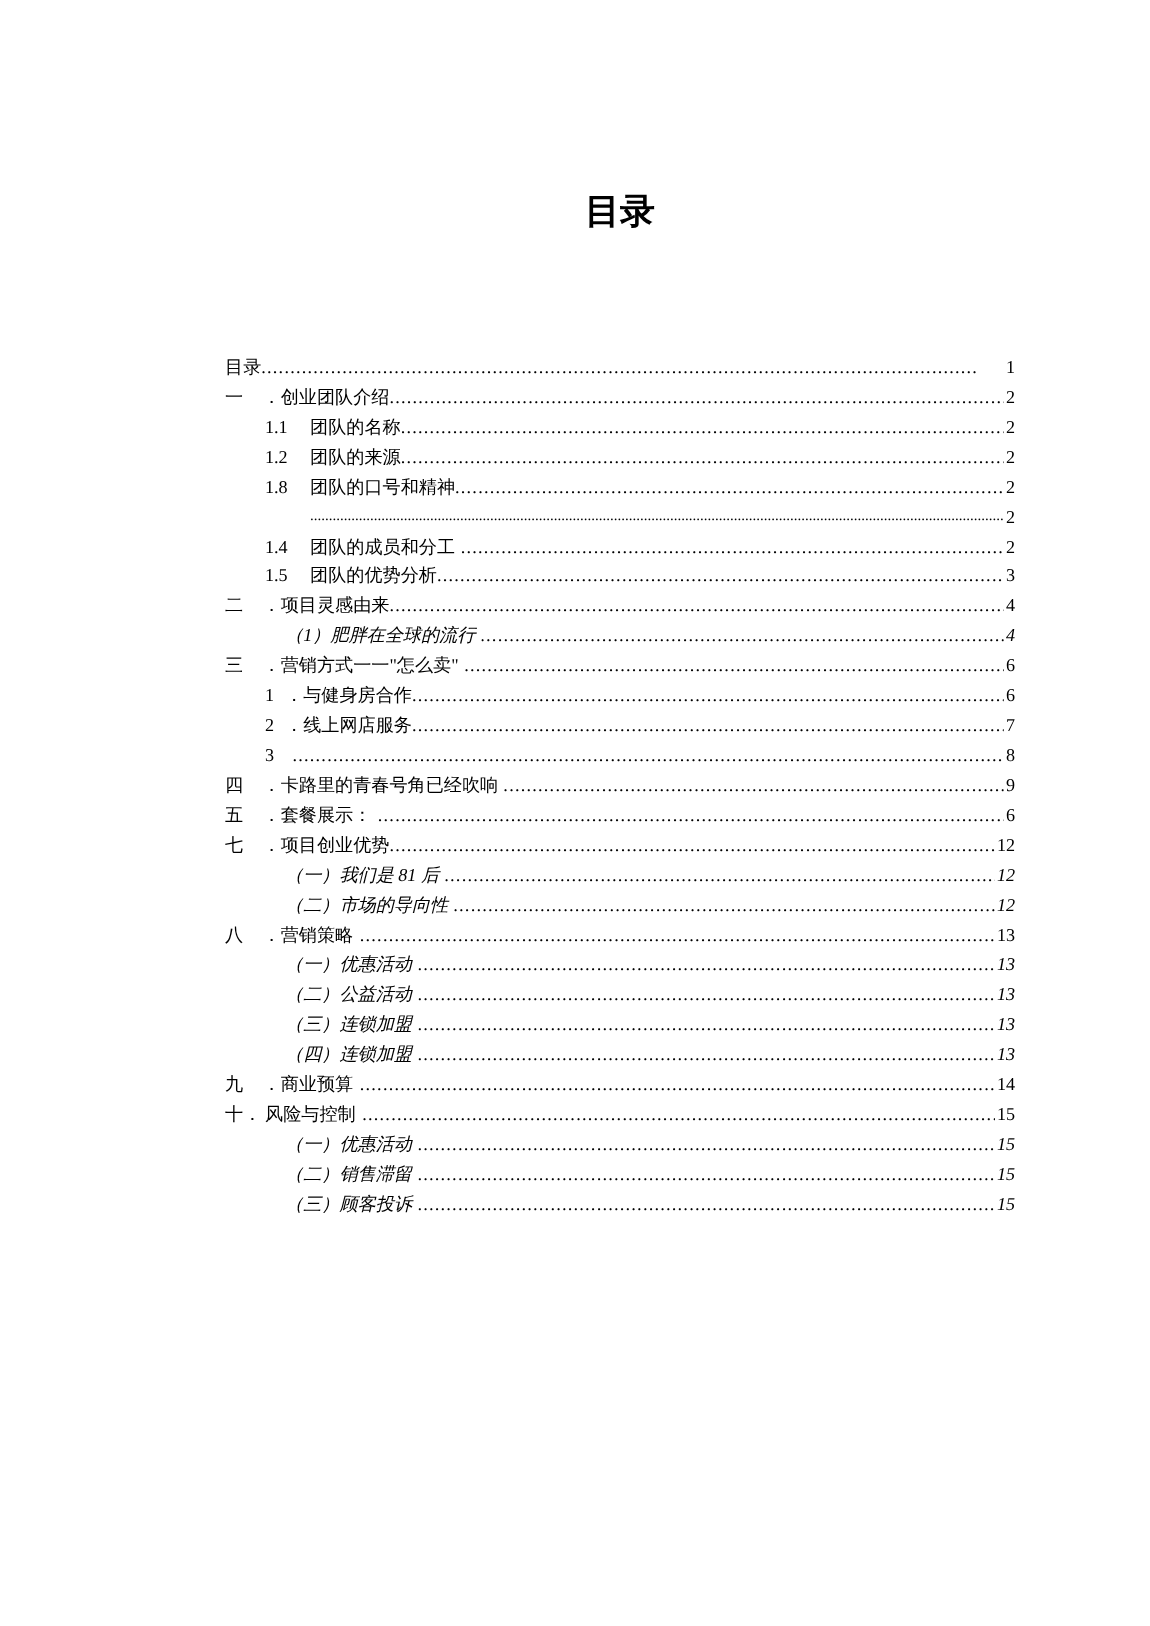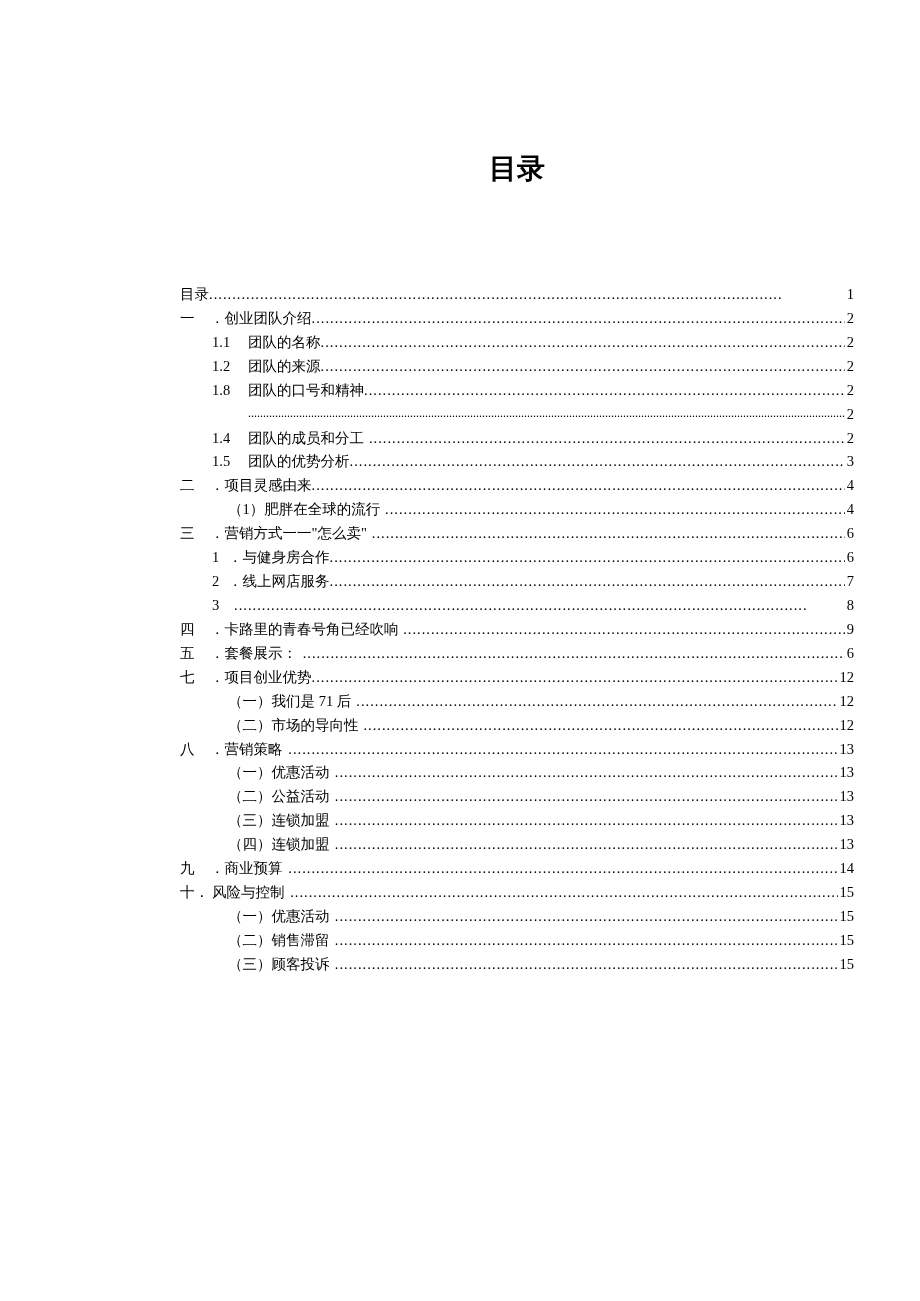--- a/index.html
+++ b/index.html
@@ -5,21 +5,21 @@
     * { margin: 0; padding: 0; box-sizing: border-box; }
     body {
       width: 920px;
       height: 1301px;
       background: #fff;
       font-family: "SimSun", "宋体", serif;
       color: #000;
       position: relative;
     }
     .page {
-      padding: 150px 66px 0 180px;
+      padding: 150px 108px 0 180px;
     }
     .title {
       text-align: center;
       font-size: 28px;
       font-weight: bold;
       margin-bottom: 95px;
       font-family: "SimHei", "黑体", sans-serif;
     }
     .toc {
       font-size: 14.5px;
@@ -57,21 +57,21 @@
     .toc-row .dots-small::before {
       content: "..........................................................................................................................................................................................................";
       display: block;
     }
     .toc-row .page-num {
       flex: 0 0 auto;
       padding-left: 2px;
     }
     .indent-0 { padding-left: 0px; }
     .indent-1 { padding-left: 32px; }
-    .indent-2 { padding-left: 48px; }
+    .indent-2 { padding-left: 48px; font-style: italic; }
     .num-col {
       display: inline-block;
       min-width: 30px;
     }
     .num-col-wide {
       display: inline-block;
       min-width: 36px;
     }
     .sep { display:inline-block; width:6px; }
   </style>
@@ -198,21 +198,21 @@
     </div>
 
     <div class="toc-row indent-0">
       <span class="num num-col">七</span>
       <span class="label">．项目创业优势</span>
       <span class="dots"></span>
       <span class="page-num">12</span>
     </div>
 
     <div class="toc-row indent-2">
-      <span class="label">（一）我们是 71 后</span>
+      <span class="label">（一）我们是 81 后</span>
       <span class="sep"></span>
       <span class="dots"></span>
       <span class="page-num">12</span>
     </div>
 
     <div class="toc-row indent-2">
       <span class="label">（二）市场的导向性</span>
       <span class="sep"></span>
       <span class="dots"></span>
       <span class="page-num">12</span>

